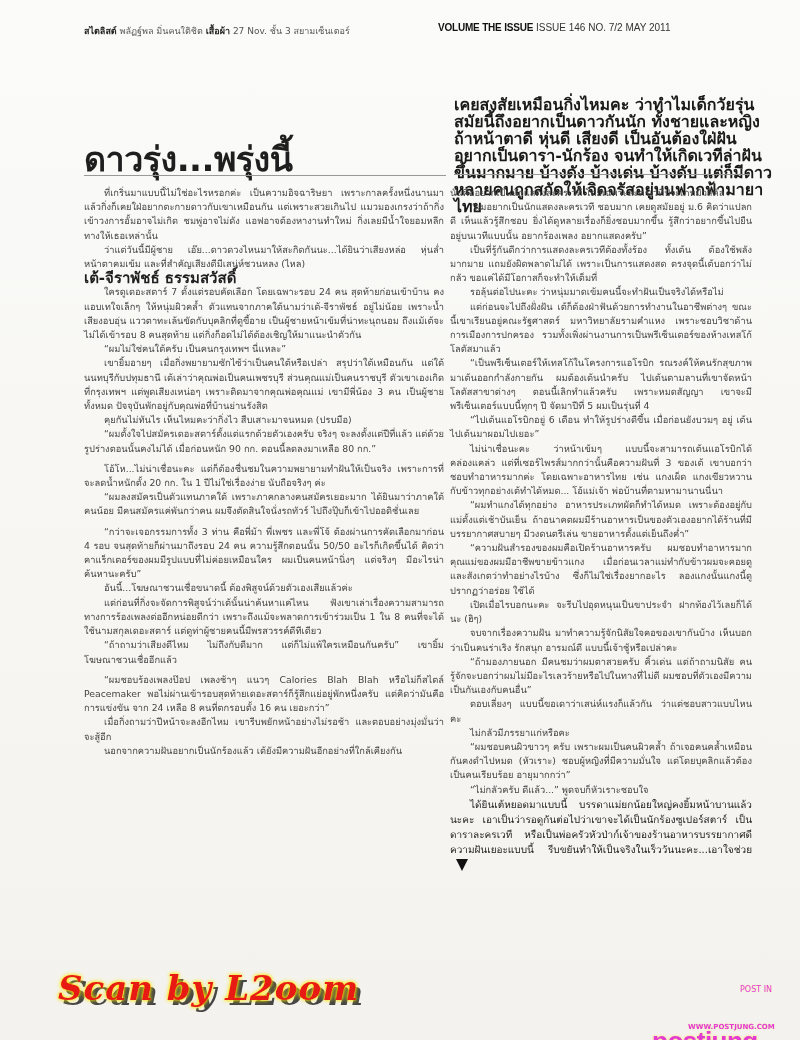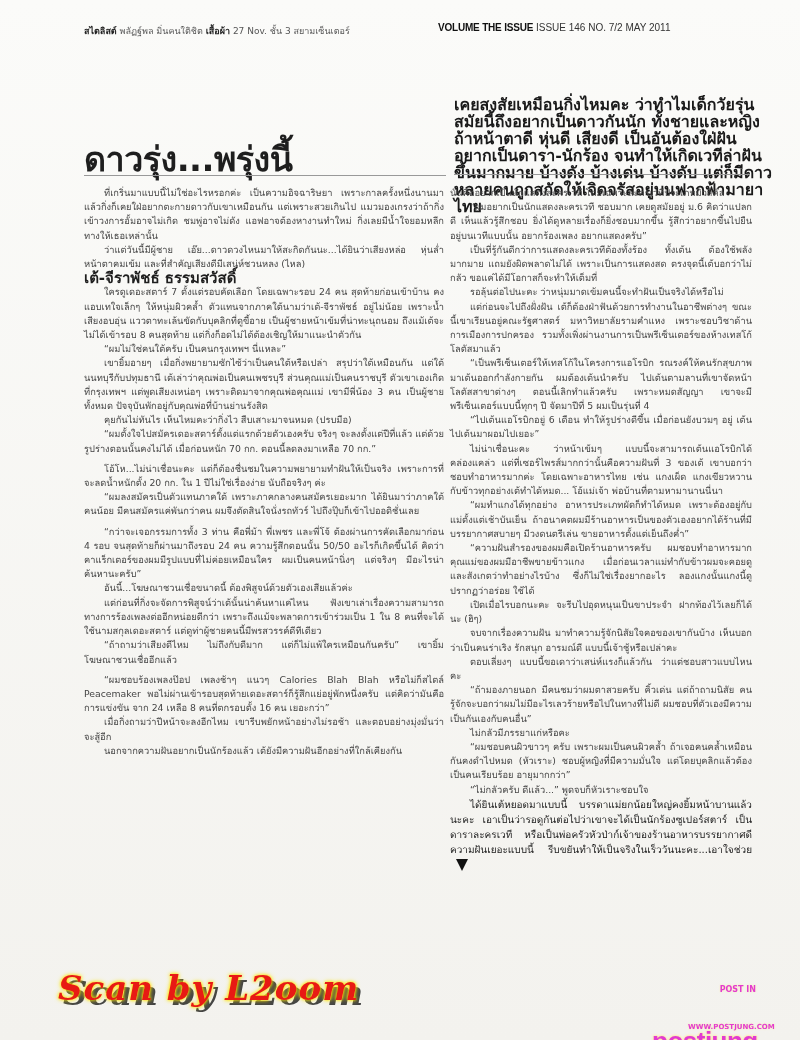--- a/index.html
+++ b/index.html
@@ -48,21 +48,21 @@
   }
   .wm-scan {
     position: absolute; left: 22px; top: 968px; font-family: "DejaVu Serif", serif; font-style: italic; font-weight: 700;
     font-size: 34px; color: #e81a14; letter-spacing: 1px;
     text-shadow: 0 0 3px #ffe600, 0 0 5px #ffe600, 5px 5px 0 #444;
     padding-left: 36px;
   }
   .wm-post {
     position: absolute; left: 648px; top: 985px; width: 140px; height: 50px;
   }
-  .wm-post .small { position: absolute; right: 32px; top: 0; font-size: 8px; font-weight: 700; color: #e23ad2; text-shadow: 0 0 2px #ffe9a0; }
+  .wm-post .small { position: absolute; right: 16px; top: 0; font-size: 8px; font-weight: 400; color: #e23ad2; text-shadow: 0 0 2px #ffe9a0; }
   .wm-post .logo { position: absolute; left: 4px; top: 8px; font-size: 26px; font-weight: 700; color: #e23ad2;
     font-family: "Liberation Sans", sans-serif; text-shadow: 0 0 3px #ffd84d, 0 0 4px #fff; letter-spacing: -0.5px; margin-top: 33px; }
   .wm-post .url { position: absolute; left: 40px; top: 38px; font-size: 7px; font-weight: 700; color: #e23ad2; text-shadow: 0 0 2px #ffe9a0; }
 </style>
 </head>
 <body>
 
 <div class="page">
 
   <div class="hdr-left">
@@ -84,21 +84,21 @@
   <div class="intro-rule"></div>
 
   <div class="col left">
     <p class="ind">ที่เกริ่นมาแบบนี้ไม่ใช่อะไรหรอกค่ะ เป็นความอิจฉาริษยา เพราะกาลครั้งหนึ่งนานมาแล้วกิ่งก็เคยใฝ่อยากตะกายดาวกับเขาเหมือนกัน แต่เพราะสวยเกินไป แมวมองเกรงว่าถ้ากิ่งเข้าวงการอั้มอาจไม่เกิด ชมพู่อาจไม่ดัง แอฟอาจต้องหางานทำใหม่ กิ่งเลยมีน้ำใจยอมหลีกทางให้เธอเหล่านั้น</p>
     <p class="ind">ว่าแต่วันนี้มีผู้ชาย เอ๊ย...ดาวดวงไหนมาให้สะกิดกันนะ...ได้ยินว่าเสียงหล่อ หุ่นล่ำ หน้าตาคมเข้ม และที่สำคัญเสียงดีมีเสน่ห์ชวนหลง (ไหล)</p>
     <p class="subhead">เต้-จีราพัชธ์ ธรรมสวัสดิ์</p>
     <p class="ind">ใครดูเดอะสตาร์ 7 ตั้งแต่รอบคัดเลือก โดยเฉพาะรอบ 24 คน สุดท้ายก่อนเข้าบ้าน คงแอบเทใจเล็กๆ ให้หนุ่มผิวคล้ำ ตัวแทนจากภาคใต้นามว่าเต้-จีราพัชธ์ อยู่ไม่น้อย เพราะน้ำเสียงอบอุ่น แววตาทะเล้นขัดกับบุคลิกที่ดูขี้อาย เป็นผู้ชายหน้าเข้มที่น่าทะนุถนอม ถึงแม้เต้จะไม่ได้เข้ารอบ 8 คนสุดท้าย แต่กิ่งก็อดไม่ได้ต้องเชิญให้มาแนะนำตัวกัน</p>
     <p class="ind">“ผมไม่ใช่คนใต้ครับ เป็นคนกรุงเทพฯ นี่แหละ”</p>
     <p class="ind">เขายิ้มอายๆ เมื่อกิ่งพยายามซักไซ้ว่าเป็นคนใต้หรือเปล่า สรุปว่าใต้เหมือนกัน แต่ใต้นนทบุรีกับปทุมธานี เต้เล่าว่าคุณพ่อเป็นคนเพชรบุรี ส่วนคุณแม่เป็นคนราชบุรี ตัวเขาเองเกิดที่กรุงเทพฯ แต่พูดเสียงเหน่อๆ เพราะติดมาจากคุณพ่อคุณแม่ เขามีพี่น้อง 3 คน เป็นผู้ชายทั้งหมด ปัจจุบันพักอยู่กับคุณพ่อที่บ้านย่านรังสิต</p>
     <p class="ind">คุยกันไม่ทันไร เห็นไหมคะว่ากิ่งไว สืบเสาะมาจนหมด (ปรบมือ)</p>
-    <p class="ind">“ผมตั้งใจไปสมัครเดอะสตาร์ตั้งแต่แรกด้วยตัวเองครับ จริงๆ จะลงตั้งแต่ปีที่แล้ว แต่ด้วยรูปร่างตอนนั้นคงไม่ได้ เมื่อก่อนหนัก 70 กก. ตอนนี้ลดลงมาเหลือ 70 กก.”</p>
+    <p class="ind">“ผมตั้งใจไปสมัครเดอะสตาร์ตั้งแต่แรกด้วยตัวเองครับ จริงๆ จะลงตั้งแต่ปีที่แล้ว แต่ด้วยรูปร่างตอนนั้นคงไม่ได้ เมื่อก่อนหนัก 90 กก. ตอนนี้ลดลงมาเหลือ 80 กก.”</p>
     <p class="ind gap">โอ้โห...ไม่น่าเชื่อนะคะ แต่ก็ต้องชื่นชมในความพยายามทำฝันให้เป็นจริง เพราะการที่จะลดน้ำหนักตั้ง 20 กก. ใน 1 ปีไม่ใช่เรื่องง่าย นับถือจริงๆ ค่ะ</p>
     <p class="ind">“ผมลงสมัครเป็นตัวแทนภาคใต้ เพราะภาคกลางคนสมัครเยอะมาก ได้ยินมาว่าภาคใต้คนน้อย มีคนสมัครแค่พันกว่าคน ผมจึงตัดสินใจนั่งรถทัวร์ ไปถึงปุ๊บก็เข้าไปออดิชั่นเลย</p>
     <p class="ind gap">“กว่าจะเจอกรรมการทั้ง 3 ท่าน คือพี่ม้า พี่เพชร และพี่โจ้ ต้องผ่านการคัดเลือกมาก่อน 4 รอบ จนสุดท้ายก็ผ่านมาถึงรอบ 24 คน ความรู้สึกตอนนั้น 50/50 อะไรก็เกิดขึ้นได้ คิดว่าคาแร็กเตอร์ของผมมีรูปแบบที่ไม่ค่อยเหมือนใคร ผมเป็นคนหน้านิ่งๆ แต่จริงๆ มีอะไรน่าค้นหานะครับ”</p>
     <p class="ind">อันนี้...โฆษณาชวนเชื่อขนาดนี้ ต้องพิสูจน์ด้วยตัวเองเสียแล้วค่ะ</p>
     <p class="ind">แต่ก่อนที่กิ่งจะจัดการพิสูจน์ว่าเต้นั้นน่าค้นหาแค่ไหน ฟังเขาเล่าเรื่องความสามารถทางการร้องเพลงต่ออีกหน่อยดีกว่า เพราะถึงแม้จะพลาดการเข้าร่วมเป็น 1 ใน 8 คนที่จะได้ใช้นามสกุลเดอะสตาร์ แต่ดูท่าผู้ชายคนนี้มีพรสวรรค์ดีทีเดียว</p>
     <p class="ind">“ถ้าถามว่าเสียงดีไหม ไม่ถึงกับดีมาก แต่ก็ไม่แพ้ใครเหมือนกันครับ” เขายิ้มโฆษณาชวนเชื่ออีกแล้ว</p>
     <p class="ind gap">“ผมชอบร้องเพลงป๊อป เพลงช้าๆ แนวๆ Calories Blah Blah หรือไม่ก็สไตล์ Peacemaker พอไม่ผ่านเข้ารอบสุดท้ายเดอะสตาร์ก็รู้สึกแย่อยู่พักหนึ่งครับ แต่คิดว่ามันคือการแข่งขัน จาก 24 เหลือ 8 คนที่ตกรอบตั้ง 16 คน เยอะกว่า”</p>
     <p class="ind">เมื่อกิ่งถามว่าปีหน้าจะลงอีกไหม เขารีบพยักหน้าอย่างไม่รอช้า และตอบอย่างมุ่งมั่นว่าจะสู้อีก</p>
     <p class="ind">นอกจากความฝันอยากเป็นนักร้องแล้ว เต้ยังมีความฝันอีกอย่างที่ใกล้เคียงกัน</p>
   </div>
@@ -109,22 +109,22 @@
     <p class="ind">เป็นที่รู้กันดีกว่าการแสดงละครเวทีต้องทั้งร้อง ทั้งเต้น ต้องใช้พลังมากมาย แถมยังผิดพลาดไม่ได้ เพราะเป็นการแสดงสด ตรงจุดนี้เต้บอกว่าไม่กลัว ขอแค่ได้มีโอกาสก็จะทำให้เต็มที่</p>
     <p class="ind">รอลุ้นต่อไปนะคะ ว่าหนุ่มมาดเข้มคนนี้จะทำฝันเป็นจริงได้หรือไม่</p>
     <p class="ind">แต่ก่อนจะไปถึงฝั่งฝัน เต้ก็ต้องฝ่าฟันด้วยการทำงานในอาชีพต่างๆ ขณะนี้เขาเรียนอยู่คณะรัฐศาสตร์ มหาวิทยาลัยรามคำแหง เพราะชอบวิชาด้านการเมืองการปกครอง รวมทั้งเพิ่งผ่านงานการเป็นพรีเซ็นเตอร์ของห้างเทสโก้ โลตัสมาแล้ว</p>
     <p class="ind">“เป็นพรีเซ็นเตอร์ให้เทสโก้ในโครงการแอโรบิก รณรงค์ให้คนรักสุขภาพมาเต้นออกกำลังกายกัน ผมต้องเต้นนำครับ ไปเต้นตามลานที่เขาจัดหน้าโลตัสสาขาต่างๆ ตอนนี้เลิกทำแล้วครับ เพราะหมดสัญญา เขาจะมีพรีเซ็นเตอร์แบบนี้ทุกๆ ปี จัดมาปีที่ 5 ผมเป็นรุ่นที่ 4</p>
     <p class="ind">“ไปเต้นแอโรบิกอยู่ 6 เดือน ทำให้รูปร่างดีขึ้น เมื่อก่อนยังบวมๆ อยู่ เต้นไปเต้นมาผอมไปเยอะ”</p>
     <p class="ind">ไม่น่าเชื่อนะคะ ว่าหน้าเข้มๆ แบบนี้จะสามารถเต้นแอโรบิกได้คล่องแคล่ว แต่ที่เซอร์ไพรส์มากกว่านั้นคือความฝันที่ 3 ของเต้ เขาบอกว่าชอบทำอาหารมากค่ะ โดยเฉพาะอาหารไทย เช่น แกงเผ็ด แกงเขียวหวาน กับข้าวทุกอย่างเต้ทำได้หมด... โอ้แม่เจ้า พ่อบ้านที่ตามหามานานนี่นา</p>
     <p class="ind">“ผมทำแกงได้ทุกอย่าง อาหารประเภทผัดก็ทำได้หมด เพราะต้องอยู่กับแม่ตั้งแต่เช้าบันเย็น ถ้าอนาคตผมมีร้านอาหารเป็นของตัวเองอยากได้ร้านที่มีบรรยากาศสบายๆ มีวงดนตรีเล่น ขายอาหารตั้งแต่เย็นถึงค่ำ”</p>
     <p class="ind">“ความฝันสำรองของผมคือเปิดร้านอาหารครับ ผมชอบทำอาหารมาก คุณแม่ของผมมีอาชีพขายข้าวแกง เมื่อก่อนเวลาแม่ทำกับข้าวผมจะคอยดูและสังเกตว่าทำอย่างไรบ้าง ซึ่งก็ไม่ใช่เรื่องยากอะไร ลองแกงนั้นแกงนี้ดู ปรากฏว่าอร่อย ใช้ได้</p>
     <p class="ind">เปิดเมื่อไรบอกนะคะ จะรีบไปอุดหนุนเป็นขาประจำ ฝากท้องไว้เลยก็ได้นะ (ฮิๆ)</p>
     <p class="ind">จบจากเรื่องความฝัน มาทำความรู้จักนิสัยใจคอของเขากันบ้าง เห็นบอกว่าเป็นคนร่าเริง รักสนุก อารมณ์ดี แบบนี้เจ้าชู้หรือเปล่าคะ</p>
+    <p class="ind">“ถ้ามองภายนอก มีคนชมว่าผมตาสวยครับ คิ้วเด่น แต่ถ้าถามนิสัย คนรู้จักจะบอกว่าผมไม่มีอะไรเลวร้ายหรือไปในทางที่ไม่ดี ผมชอบที่ตัวเองมีความเป็นกันเองกับคนอื่น”</p>
     <p class="ind">ตอบเลี่ยงๆ แบบนี้ขอเดาว่าเสน่ห์แรงก็แล้วกัน ว่าแต่ชอบสาวแบบไหนคะ</p>
-    <p class="ind">“ถ้ามองภายนอก มีคนชมว่าผมตาสวยครับ คิ้วเด่น แต่ถ้าถามนิสัย คนรู้จักจะบอกว่าผมไม่มีอะไรเลวร้ายหรือไปในทางที่ไม่ดี ผมชอบที่ตัวเองมีความเป็นกันเองกับคนอื่น”</p>
     <p class="ind">ไม่กลัวมีภรรยาแก่หรือคะ</p>
     <p class="ind">“ผมชอบคนผิวขาวๆ ครับ เพราะผมเป็นคนผิวคล้ำ ถ้าเจอคนคล้ำเหมือนกันคงดำไปหมด (หัวเราะ) ชอบผู้หญิงที่มีความมั่นใจ แต่โดยบุคลิกแล้วต้องเป็นคนเรียบร้อย อายุมากกว่า”</p>
     <p class="ind">“ไม่กลัวครับ ดีแล้ว...” พูดจบก็หัวเราะชอบใจ</p>
     <p class="ind bold"><span>ได้ยินเต้หยอดมาแบบนี้ บรรดาแม่ยกน้อยใหญ่คงยิ้มหน้าบานแล้วนะคะ เอาเป็นว่ารอดูกันต่อไปว่าเขาจะได้เป็นนักร้องซูเปอร์สตาร์ เป็นดาราละครเวที หรือเป็นพ่อครัวหัวป่าก์เจ้าของร้านอาหารบรรยากาศดี ความฝันเยอะแบบนี้ รีบขยันทำให้เป็นจริงในเร็ววันนะคะ...เอาใจช่วย</span><span class="end-mark"></span></p>
   </div>
 
   <div class="wm-scan">Scan by L2oom</div>
 
   <div class="wm-post">
     <span class="small">POST IN</span>

